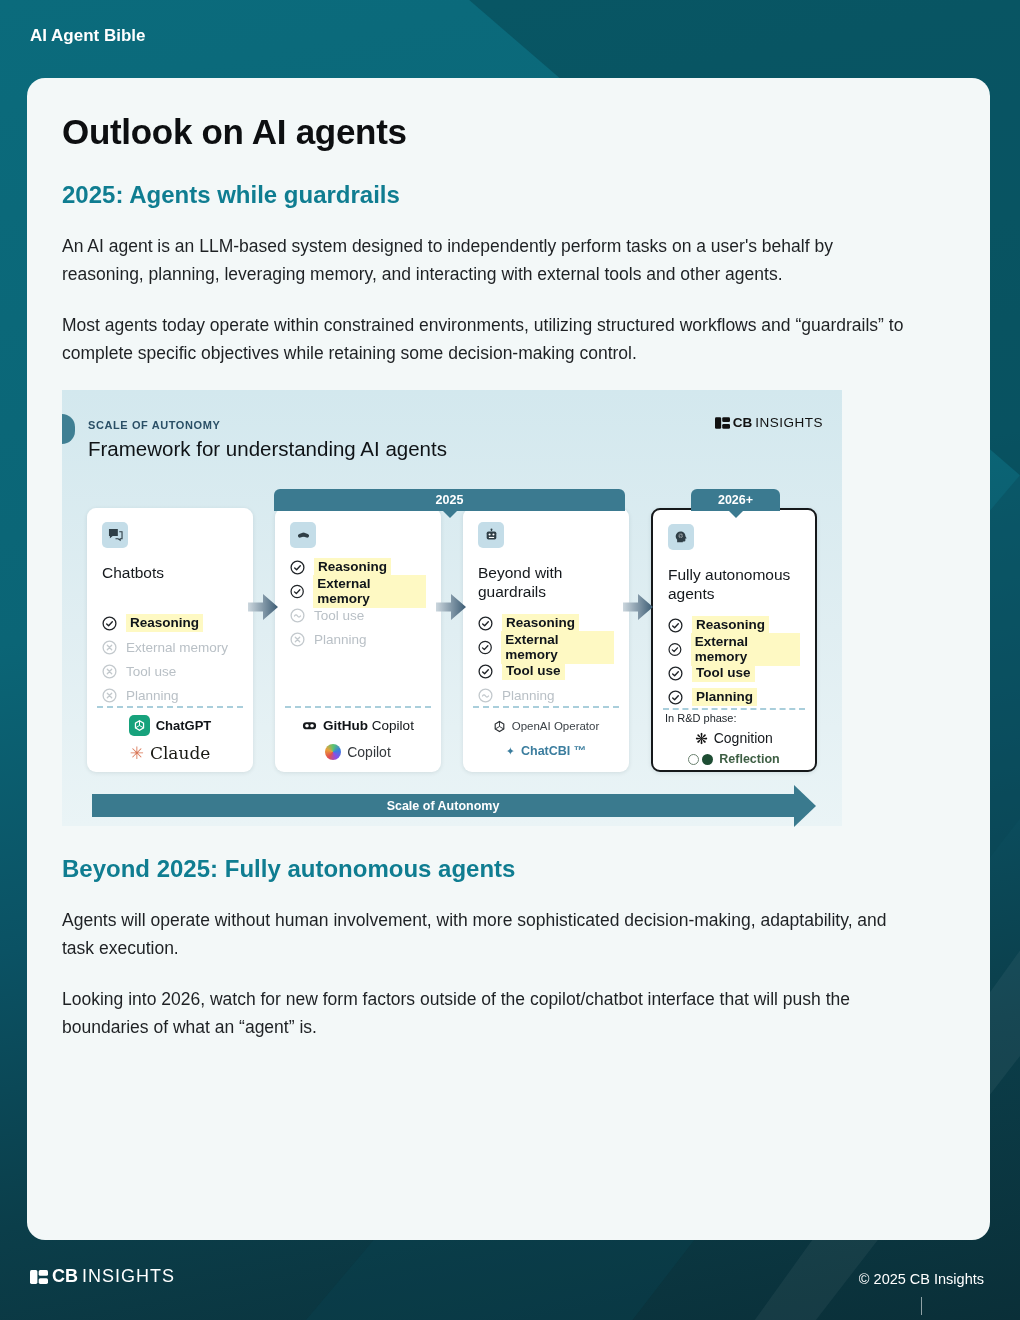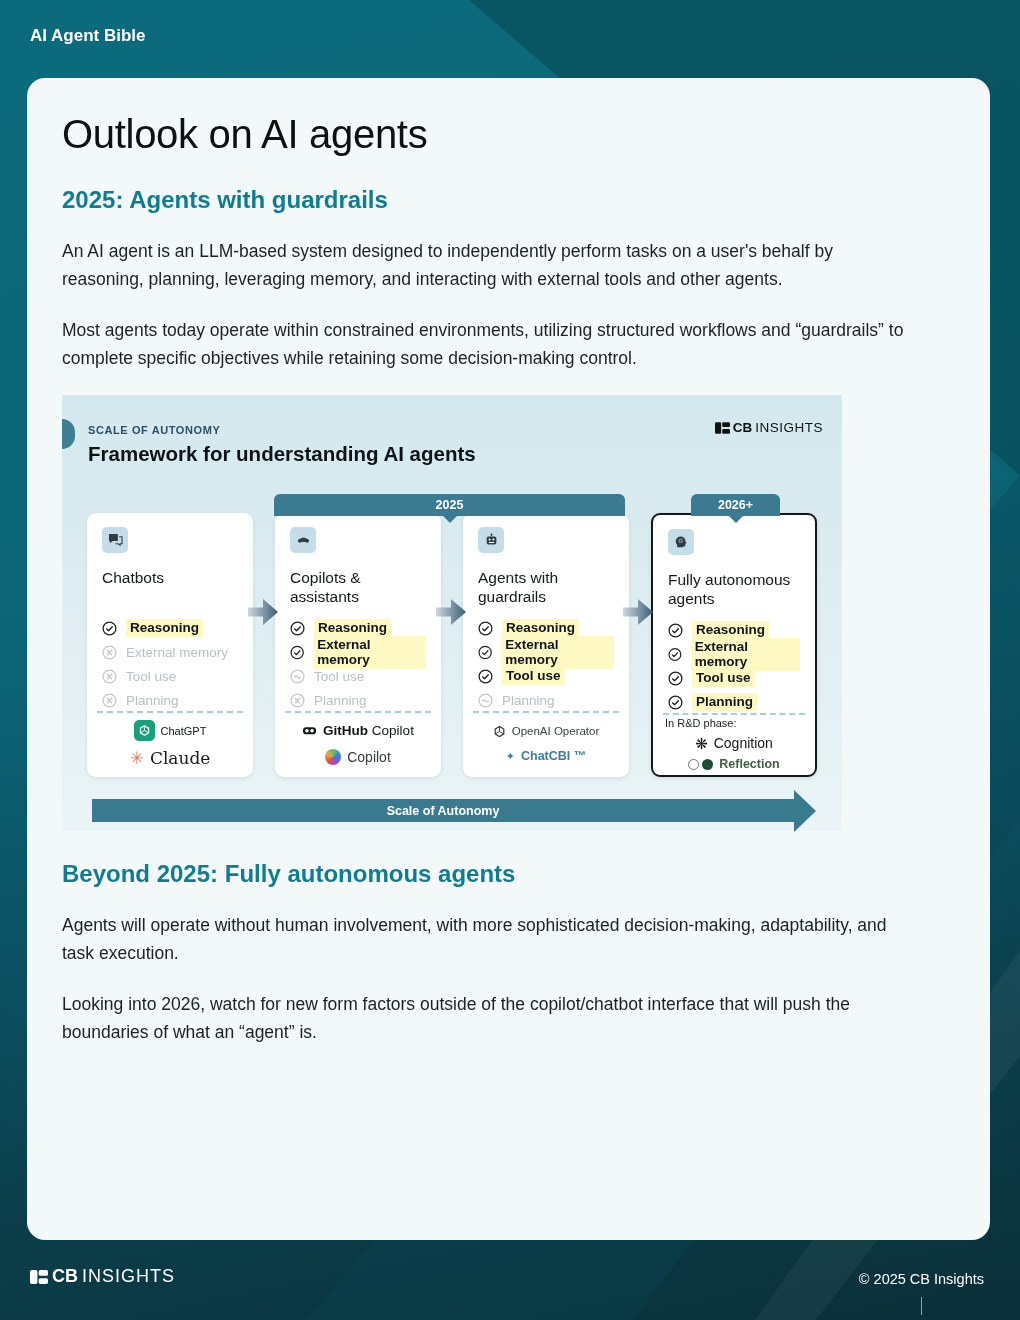--- a/index.html
+++ b/index.html
@@ -13,35 +13,35 @@
   .bg-shape.s1 { background:rgba(4,42,53,.32); clip-path:polygon(46% 0,100% 0,100% 36%); }
   .bg-shape.s2 { background:rgba(8,70,82,.35); clip-path:polygon(100% 36%,100% 62%,62% 100%,30% 100%); }
   .bg-shape.s3 { background:rgba(255,255,255,.05); clip-path:polygon(74% 100%,100% 72%,100% 80%,80% 100%); }
 
   .doc-header { position:absolute; left:30px; top:26px; color:#fff; font-size:17px; font-weight:700; }
 
   .card {
     position:absolute; left:27px; top:78px; width:963px; height:1162px;
     background:#f3f8f8; border-radius:18px; padding:34px 60px 0 35px;
   }
-  h1.title { font-size:40px; font-weight:400; color:#0d0f11; letter-spacing:-.3px; }
+  h1.title { font-size:35px; font-weight:700; color:#0d0f11; letter-spacing:-.3px; }
   h2.teal { font-size:24px; font-weight:700; color:#0f7d91; margin-top:29px; }
   p.body { font-size:17.5px; line-height:28px; color:#1e2124; margin-top:23px; max-width:848px; }
 
   
   .ig {
     position:relative; margin-top:23px; width:780px; height:436px;
     background:linear-gradient(180deg,#d3e8ee 0%,#e0eef2 55%,#eaf4f6 100%);
     overflow:visible;
   }
   .ig-semicircle { position:absolute; left:0; top:24px; width:13px; height:30px;
     border-radius:0 15px 15px 0; background:#3f7f93; }
   .ig-eyebrow { position:absolute; left:26px; top:29px; font-size:11px; font-weight:700;
     letter-spacing:.6px; color:#2a4f66; }
-  .ig-title { position:absolute; left:26px; top:47px; font-size:20.5px; font-weight:700; color:#0f1316; }
+  .ig-title { position:absolute; left:26px; top:47px; font-size:20.5px; font-weight:400; color:#0f1316; }
   .ig-brand { position:absolute; right:19px; top:25px; display:flex; align-items:center; gap:3px; color:#111; }
   .ig-brand .b { font-size:13.5px; font-weight:700; }
   .ig-brand .l { font-size:13.5px; font-weight:400; letter-spacing:.5px; }
 
   .banner { position:absolute; top:99px; height:22px; background:#3b7a90;
     border-radius:6px 6px 0 0; color:#fff; font-size:12.5px; font-weight:700;
     display:flex; align-items:center; justify-content:center; z-index:3; }
   .banner::after { content:""; position:absolute; left:50%; bottom:-7px; transform:translateX(-50%);
     border-left:8px solid transparent; border-right:8px solid transparent; border-top:8px solid #3b7a90; }
   .banner.b2025 { left:212px; width:351px; }
@@ -61,21 +61,21 @@
   .feature.included .flabel { font-weight:700; color:#10151a; background:#fef9c3; padding:1px 4px 2px; }
   .divider { position:absolute; left:10px; right:10px; top:198px; border-top:2px dashed #a9cedb; }
   .logos { position:absolute; left:0; right:0; top:200px; height:62px;
     display:flex; flex-direction:column; align-items:center; justify-content:space-evenly; }
   .logo-row { display:flex; align-items:center; gap:6px; }
   .rd-label { position:absolute; left:12px; top:202px; font-size:11px; color:#20262b; }
   .logos.rd { top:214px; height:48px; }
 
   .lg-chatgpt-box { width:21px; height:21px; border-radius:5px; background:#17a27c;
     display:flex; align-items:center; justify-content:center; }
-  .lg-text-bold { font-size:11px; font-weight:400; color:#101418; }
+  .lg-text-bold { font-size:13px; font-weight:700; color:#101418; }
   .lg-claude-mark { font-size:17px; color:#d97757; line-height:1; }
   .lg-claude-text { font-family:"DejaVu Serif", serif; font-size:17px; color:#191913; }
   .lg-text-gh { font-size:13.5px; color:#101418; }
   .lg-text-gh .w1 { font-weight:700; }
   .lg-mscopilot { position:relative; width:16px; height:16px; border-radius:50%;
     background:conic-gradient(from 220deg,#e24e4e,#e9a13b,#58c472,#3a7de0,#8a4de8,#e24e4e); }
   .lg-text-cop { font-size:14px; color:#35393d; }
   .lg-text-operator { font-size:11.5px; color:#3c4247; }
   .lg-sparkle { font-size:11px; color:#3b7d9e; }
   .lg-text-chatcbi { font-size:12.5px; font-weight:700; color:#3b7d9e; }
@@ -109,21 +109,21 @@
 <body>
 
 <div class="bg-shape s1"></div>
 <div class="bg-shape s2"></div>
 <div class="bg-shape s3"></div>
 
 <div class="doc-header">AI Agent Bible</div>
 
 <div class="card">
   <h1 class="title">Outlook on AI agents</h1>
-  <h2 class="teal">2025: Agents with guardrails</h2>
+  <h2 class="teal">2025: Agents while guardrails</h2>
   <p class="body">An AI agent is an LLM-based system designed to independently perform tasks on a user's behalf by reasoning, planning, leveraging memory, and interacting with external tools and other agents.</p>
   <p class="body">Most agents today operate within constrained environments, utilizing structured workflows and “guardrails” to complete specific objectives while retaining some decision-making control.</p>
 
   <div class="ig">
     <div class="ig-semicircle"></div>
     <div class="ig-eyebrow">SCALE OF AUTONOMY</div>
     <div class="ig-title">Framework for understanding AI agents</div>
     <div class="ig-brand">
       <span>
         <svg width="15" height="12" viewBox="0 0 17 13" fill="#111">
@@ -199,21 +199,20 @@
 
       <div class="col-card">
         <div class="card-iconbox">
           <svg width="15" height="14" viewBox="0 0 16 16">
               <g fill="#2f3e46">
                 <rect x="1.5" y="6" width="8.5" height="4.4" rx="2.2" transform="rotate(-18 5.75 8.2)"></rect>
                 <rect x="6" y="6" width="8.5" height="4.4" rx="2.2" transform="rotate(18 10.25 8.2)"></rect>
               </g>
             </svg>
         </div>
-        <div class="card-title">Copilots &amp; assistants</div>
         <div class="features">
           <div class="feature included">
             <svg width="15" height="15" viewBox="0 0 15 15">
                 <circle cx="7.5" cy="7.5" r="6.4" fill="none" stroke="#202428" stroke-width="1.3"></circle>
                 <path d="M4.7 7.9l1.9 1.8 3.7-4" fill="none" stroke="#202428" stroke-width="1.4" stroke-linecap="round" stroke-linejoin="round"></path>
               </svg>
             <span class="flabel">Reasoning</span>
           </div>
           <div class="feature included">
             <svg width="15" height="15" viewBox="0 0 15 15">
@@ -260,21 +259,21 @@
         <div class="card-iconbox">
           <svg width="15" height="14" viewBox="0 0 16 16">
               <path d="M8 1.5v2" stroke="#2f3e46" stroke-width="1.3"></path>
               <circle cx="8" cy="1.8" r="1.1" fill="#2f3e46"></circle>
               <rect x="2.5" y="4" width="11" height="9" rx="2" fill="#2f3e46"></rect>
               <circle cx="5.8" cy="7.5" r="1.2" fill="#fff"></circle>
               <circle cx="10.2" cy="7.5" r="1.2" fill="#fff"></circle>
               <rect x="5" y="10.2" width="6" height="1.2" fill="#fff"></rect>
             </svg>
         </div>
-        <div class="card-title">Agents with guardrails</div>
+        <div class="card-title">Beyond with guardrails</div>
         <div class="features">
           <div class="feature included">
             <svg width="15" height="15" viewBox="0 0 15 15">
                 <circle cx="7.5" cy="7.5" r="6.4" fill="none" stroke="#202428" stroke-width="1.3"></circle>
                 <path d="M4.7 7.9l1.9 1.8 3.7-4" fill="none" stroke="#202428" stroke-width="1.4" stroke-linecap="round" stroke-linejoin="round"></path>
               </svg>
             <span class="flabel">Reasoning</span>
           </div>
           <div class="feature included">
             <svg width="15" height="15" viewBox="0 0 15 15">

